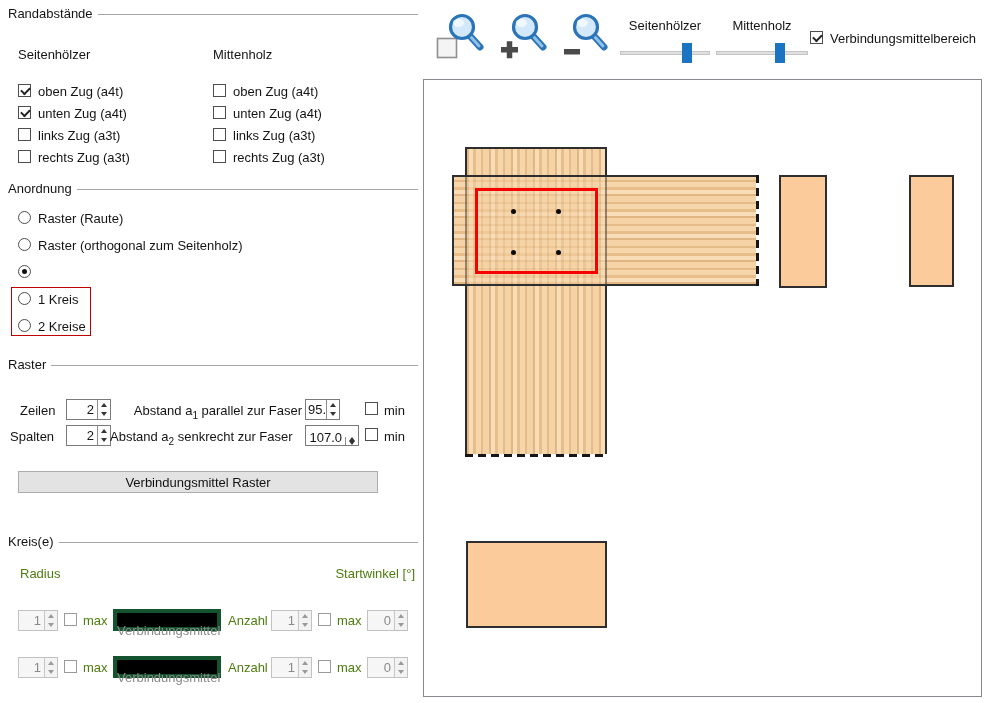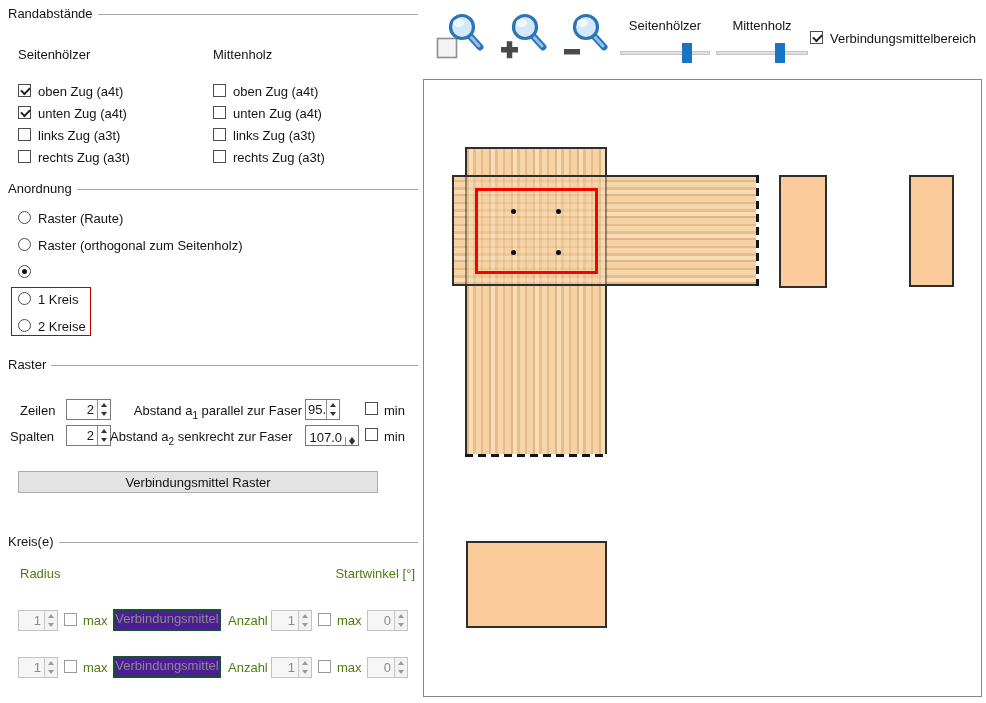--- a/index.html
+++ b/index.html
@@ -33,21 +33,21 @@
   .spinbox .spin > div { flex:1; display:flex; align-items:center; justify-content:center; }
   .tri-up { width:0; height:0; border-left:3px solid transparent; border-right:3px solid transparent; border-bottom:4px solid #333; }
   .tri-dn { width:0; height:0; border-left:3px solid transparent; border-right:3px solid transparent; border-top:4px solid #333; }
   .spinbox.disabled { border-color:#c2c2c2; background:#f6f6f6; color:#8a8a8a; }
   .spinbox.disabled .spin { border-left-color:#c6c6c6; background:#f3f3f3; }
   .spinbox.disabled .tri-up { border-bottom-color:#9a9a9a; }
   .spinbox.disabled .tri-dn { border-top-color:#9a9a9a; }
 
   
   .big-btn { background:#e3e3e3; border:1px solid #aaadad; text-align:center; padding-top:3px; height:22px; color:#111; }
-  .vm-btn  { background:#4c1d95; border:2px solid #14532d; text-align:center; padding-top:0; height:22px; color:#8a8a8a; }
+  .vm-btn  { background:#000000; border:4px solid #14532d; text-align:center; padding-top:10px; height:22px; color:#8a8a8a; }
 
   
   .red-outline { border:1px solid #c00000; }
 
   
   .slider { height:20px; }
   .slider .track { position:absolute; left:0; right:0; top:8px; height:4px; background:#e0e0e0; border:1px solid #c4c4c4; }
   .slider .thumb { position:absolute; top:0; width:10px; height:20px; background:#1b74c2; }
   .slider-label { text-align:center; }
 

